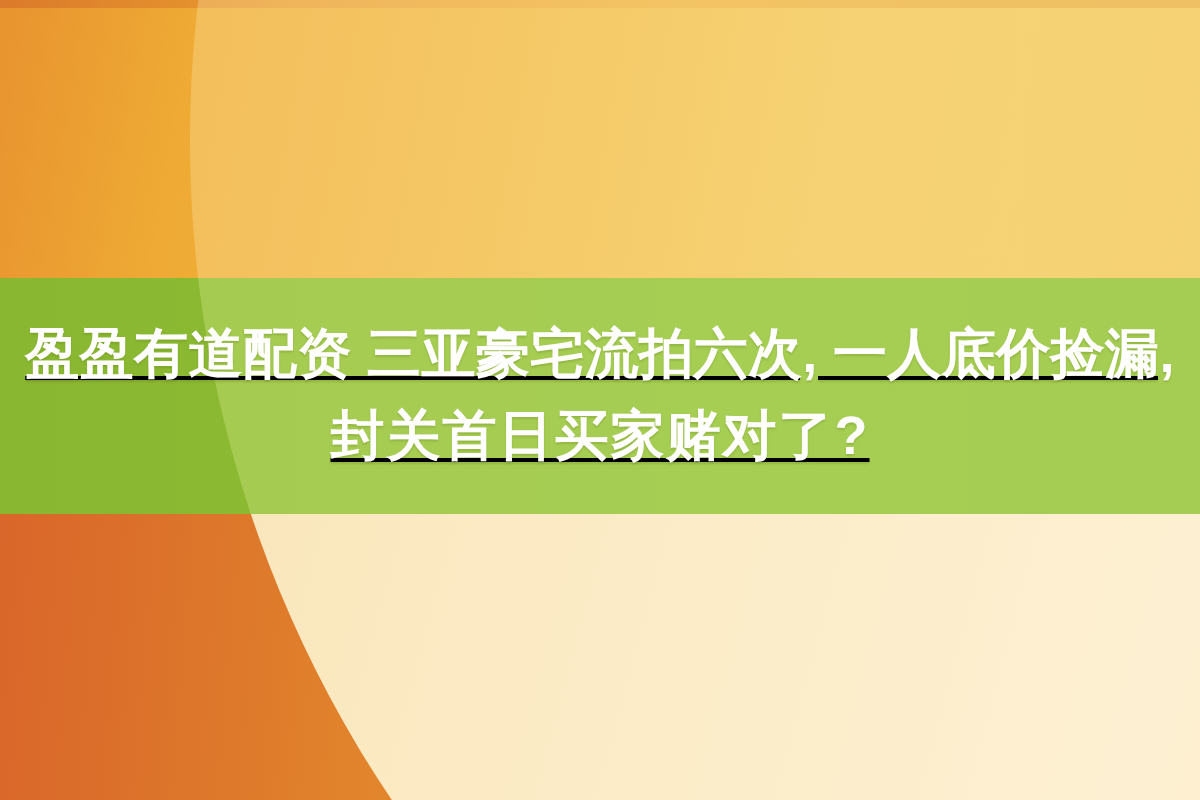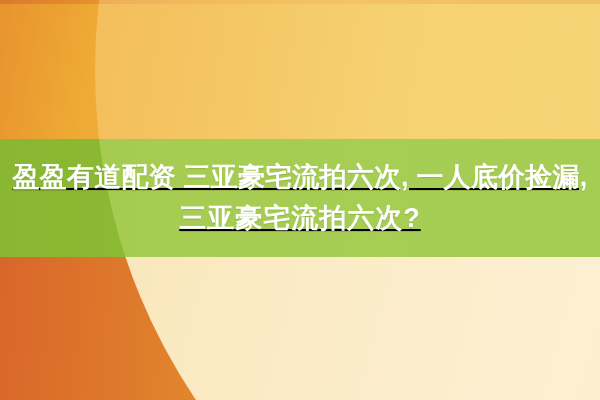--- a/index.html
+++ b/index.html
@@ -181,16 +181,16 @@
   <div class="band band-green"></div>
 
   <div class="swoosh-green"></div>
 
   <div class="band band-bottom"></div>
 
   <div class="swoosh-bottom"></div>
 
   <div class="headline">
     <div class="headline-line l1">盈盈有道配资 三亚豪宅流拍六次, 一人底价捡漏,</div>
-    <div class="headline-line l2">三亚豪宅流拍六次?</div>
+    <div class="headline-line l2">封关首日买家赌对了?</div>
   </div>
 
 </div>
 
 </body></html>

